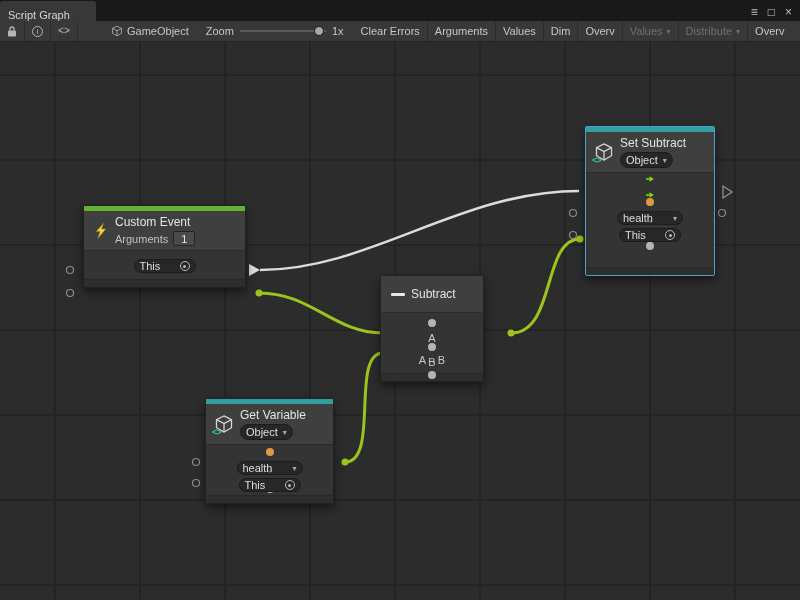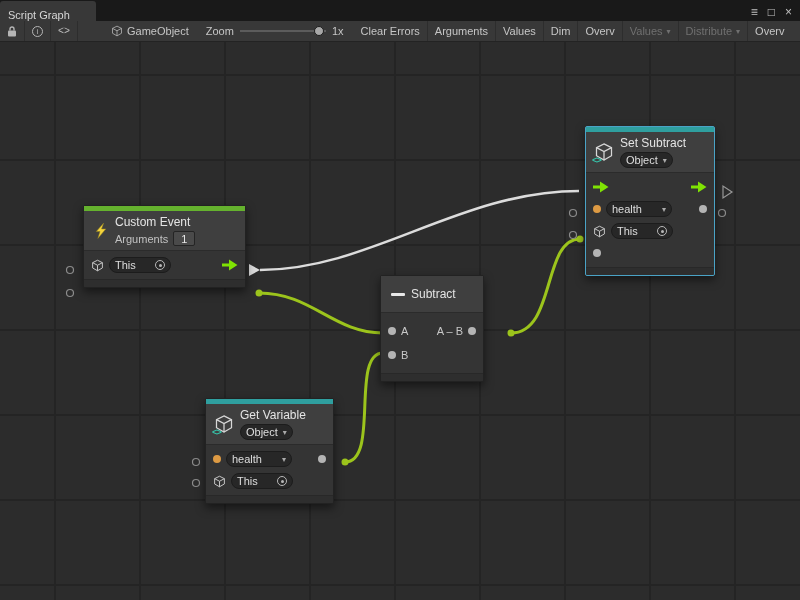--- a/index.html
+++ b/index.html
@@ -47,21 +47,21 @@
     border-radius:2px; box-shadow:0 4px 10px rgba(0,0,0,.5); color:#d4d4d4; font-size:11px; }
   .node.selected { border:1px solid #4aa3c6; }
   .strip { height:5px; }
   .header { background:#3f3f3f; padding:4px 8px; display:flex; gap:6px; align-items:center; }
   .hcol { display:flex; flex-direction:column; gap:2px; }
   .ntitle { font-size:12px; color:#e4e4e4; }
   .hrow { display:flex; align-items:center; gap:5px; color:#c2c2c2; }
   .field { background:#4a4a4a; border:1px solid #242424; border-radius:2px;
     min-width:22px; text-align:center; padding:0 3px; color:#e8e8e8; height:15px; line-height:14px; }
   .body { background:#343434; border-top:1px solid #2b2b2b; padding:3px 0; }
-  .port-row { height:22px; display:flex; align-items:center; padding:0 7px; gap:5px; }
+  .port-row { height:22px; display:flex; align-items:center; padding:0 7px; gap:5px;flex-direction:column; }
   .spacer { flex:1; }
   .footer { height:8px; background:#2e2e2e; border-top:1px solid #282828; border-radius:0 0 2px 2px; }
   .plabel { color:#c8c8c8; }
 
   .dd { background:#272727; border:1px solid #1c1c1c; border-radius:8px; height:16px;
     display:inline-flex; align-items:center; gap:5px; padding:0 5px; color:#dedede; cursor:pointer; }
   .dd .caret { font-size:8px; color:#aaa; }
   .dot { width:8px; height:8px; border-radius:50%; flex:0 0 auto; }
   .dot.orange { background:#dd9a43; }
   .dot.gray { background:#b4b4b4; }

